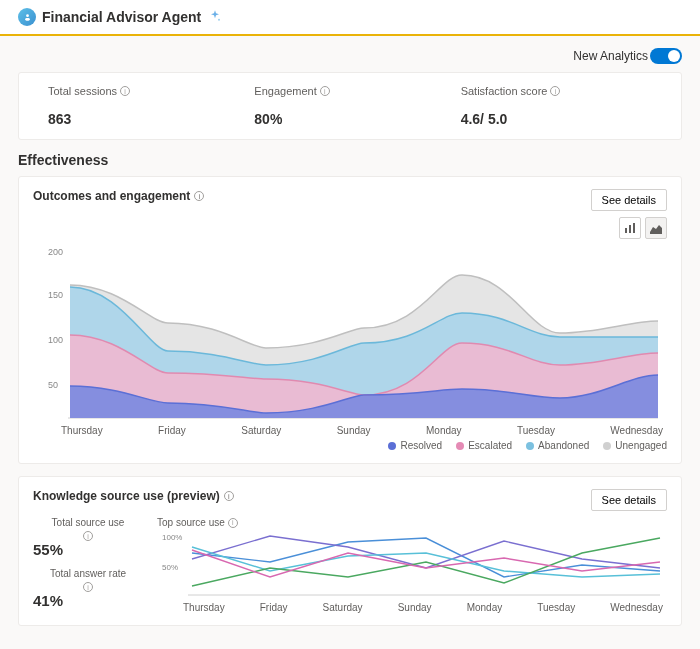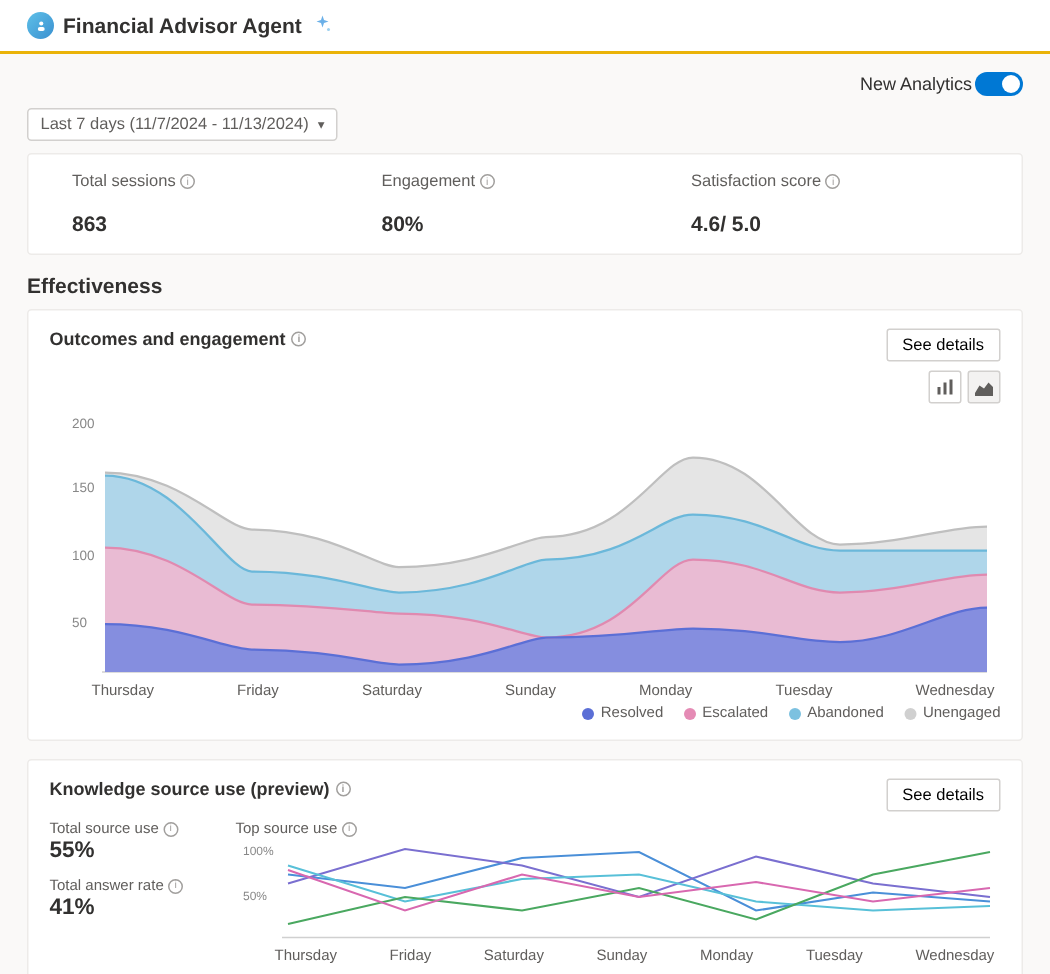--- a/index.html
+++ b/index.html
@@ -32,21 +32,21 @@
   .view-btns{display:flex;gap:4px;justify-content:flex-end;margin-bottom:4px;}
   .view-btn{width:22px;height:22px;border:1px solid #d2d0ce;display:flex;align-items:center;justify-content:center;font-size:10px;color:#605e5c;border-radius:2px;}
   .chart-wrap{position:relative;}
   .legend{display:flex;gap:14px;justify-content:flex-end;font-size:10px;color:#605e5c;margin-top:4px;}
   .legend-item{display:flex;align-items:center;gap:4px;}
   .dot{width:8px;height:8px;border-radius:50%;}
   .axis-labels{display:flex;justify-content:space-between;font-size:10px;color:#605e5c;padding:0 4px;margin-top:2px;}
   svg.chart{display:block;}
   .ks-body{display:flex;gap:14px;}
   .ks-stats{width:110px;display:flex;flex-direction:column;gap:10px;}
-  .ks-stats .label{font-size:10px;color:#605e5c;display:flex;align-items:center;gap:3px;}
+  .ks-stats .label{font-size:10px;color:#605e5c;display:flex;align-items:center;gap:3px;flex-direction:column;}
   .ks-stats .value{font-size:15px;font-weight:600;}
   .ks-chart{flex:1;}
 </style>
 </head>
 <body>
 
 <div class="header">
   <span class="bot-icon">
     <svg viewBox="0 0 24 24" fill="#fff">
         <circle cx="12" cy="8" r="3"></circle>
@@ -62,24 +62,20 @@
   </span>
 </div>
 
 <div class="page">
 
   <div class="toggle-row">
     <span>New Analytics</span>
     <div class="toggle"></div>
   </div>
 
-  <div class="date-picker">
-    <span>Last 7 days (11/7/2024 - 11/13/2024)</span>
-    <span class="chev">▾</span>
-  </div>
 
   
   <div class="card kpi-row">
     <div class="kpi">
       <div class="label">
           <span>Total sessions</span>
           <span class="info">i</span>
         </div>
       <div class="value">863</div>
     </div>

